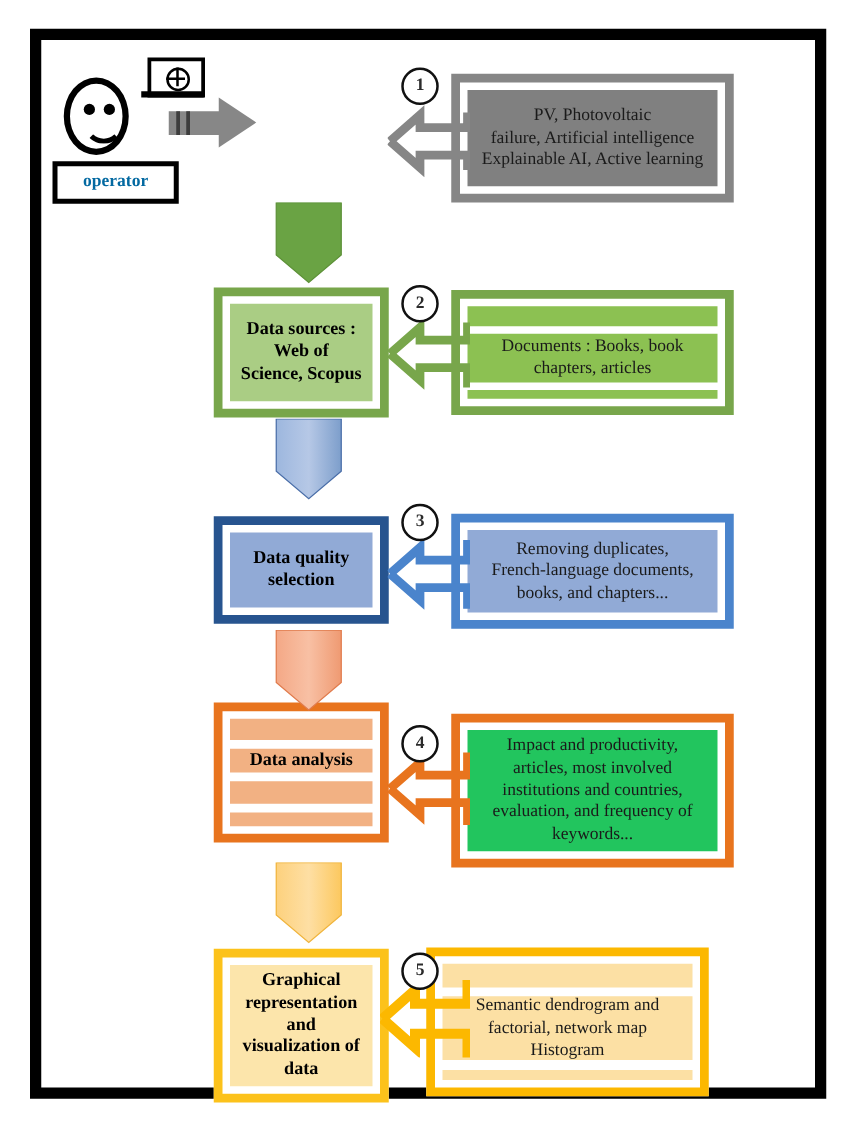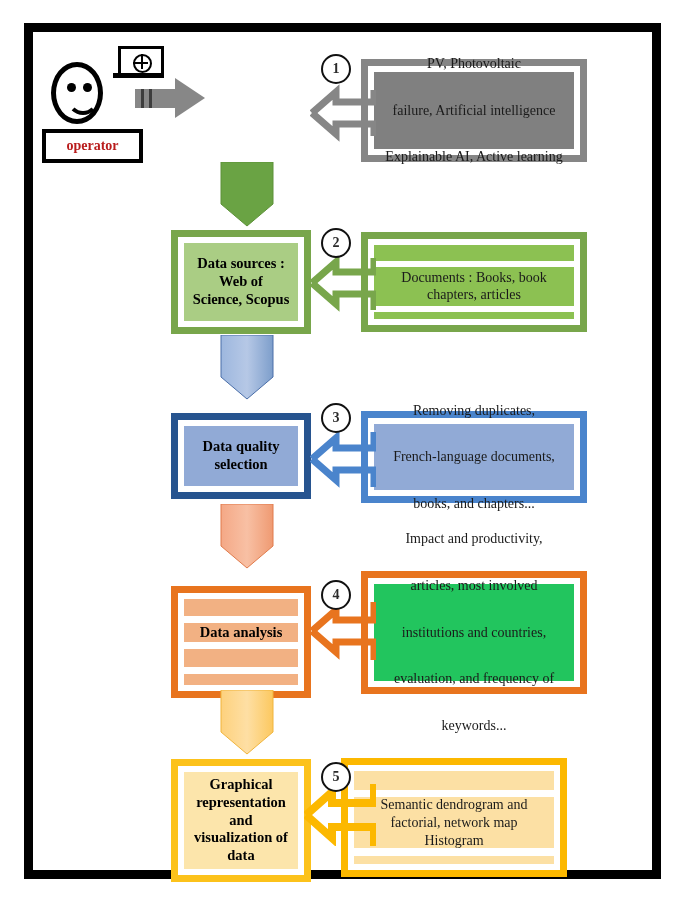--- a/index.html
+++ b/index.html
@@ -24,21 +24,21 @@
   }
   .eye{position:absolute;width:9px;height:9px;border-radius:50%;background:#000;top:16px;}
   .eye.l{left:11px;} .eye.r{left:27px;}
   #smile{
     position:absolute;left:11px;top:24px;width:24px;height:16px;
     border:4px solid #000;border-top-color:transparent;border-left-color:transparent;
     border-right-color:transparent;border-radius:0 0 26px 26px;
   }
   #operator-label{
     left:9px;top:97px;width:101px;height:34px;border:4px solid #000;background:#fff;
-    font-weight:bold;font-size:14px;color:#b91c1c;
+    font-weight:bold;font-size:14px;color:#0369a1;
   }
   
   #laptop{left:80px;top:14px;width:50px;height:36px;}
   #laptop-screen{
     position:absolute;left:5px;top:0;width:40px;height:26px;border:3px solid #000;background:#fff;
   }
   #laptop-base{position:absolute;left:0;top:27px;width:50px;height:5px;background:#000;}
   #globe{
     position:absolute;left:12px;top:5px;width:15px;height:15px;border-radius:50%;border:2px solid #000;
   }
@@ -62,21 +62,21 @@
 
   
   .bands{width:100%;height:100%;display:flex;flex-direction:column;justify-content:space-between;
          box-sizing:border-box;background:#ffffff;}
   .band{width:100%;}
   .band.labelled{display:flex;align-items:center;justify-content:center;
                  font-weight:bold;font-size:14.5px;color:#000;}
 
   
   .dbox{border-width:7px;border-style:solid;background:#ffffff;padding:6px;}
-  .dinner{width:100%;height:100%;box-sizing:border-box;font-size:14px;color:#1a1a1a;line-height:1.26;gap:29px;}
+  .dinner{width:100%;height:100%;box-sizing:border-box;font-size:14px;color:#1a1a1a;line-height:1.26;}
 
   .dbands{width:100%;height:100%;display:flex;flex-direction:column;justify-content:space-between;
           box-sizing:border-box;background:#fff;}
   .dband{width:100%;}
   .dband.labelled{display:flex;align-items:center;justify-content:center;text-align:center;
                   font-size:14px;color:#1a1a1a;line-height:1.28;}
 
   
   .badge{
     width:30px;height:30px;border-radius:50%;border:2px solid #111;background:#fff;
@@ -214,21 +214,21 @@
           <linearGradient id="gorng" x1="0" y1="0" x2="1" y2="0">
             <stop offset="0%" stop-color="#f4a886"></stop>
             <stop offset="50%" stop-color="#f8c0a4"></stop>
             <stop offset="100%" stop-color="#ef9a72"></stop>
           </linearGradient>
         </defs>
         <polygon points="2,0 54,0 54,42 28,64 2,42" fill="url(#gorng)" stroke="#e07b4c" stroke-width="1"></polygon>
       </svg>
     </div>
 
-    <div class="abs pbox" id="pbox4" style="top:554px;height:112px;border-color:#e8741e;text-align:right;">
+    <div class="abs pbox" id="pbox4" style="top:530px;height:112px;border-color:#e8741e;text-align:right;">
       <div class="bands">
         <div class="band" style="height:20%;background:#f2b183;"></div>
         <div class="band labelled" style="height:22%;background:#f2b183;">Data analysis</div>
         <div class="band" style="height:20%;background:#f2b183;"></div>
         <div class="band" style="height:13%;background:#f2b183;"></div>
       </div>
     </div>
 
     <div class="abs harrow" style="left:277px;top:570px;width:66px;height:58px;">
       <svg width="66" height="58" viewBox="0 0 66 58">

